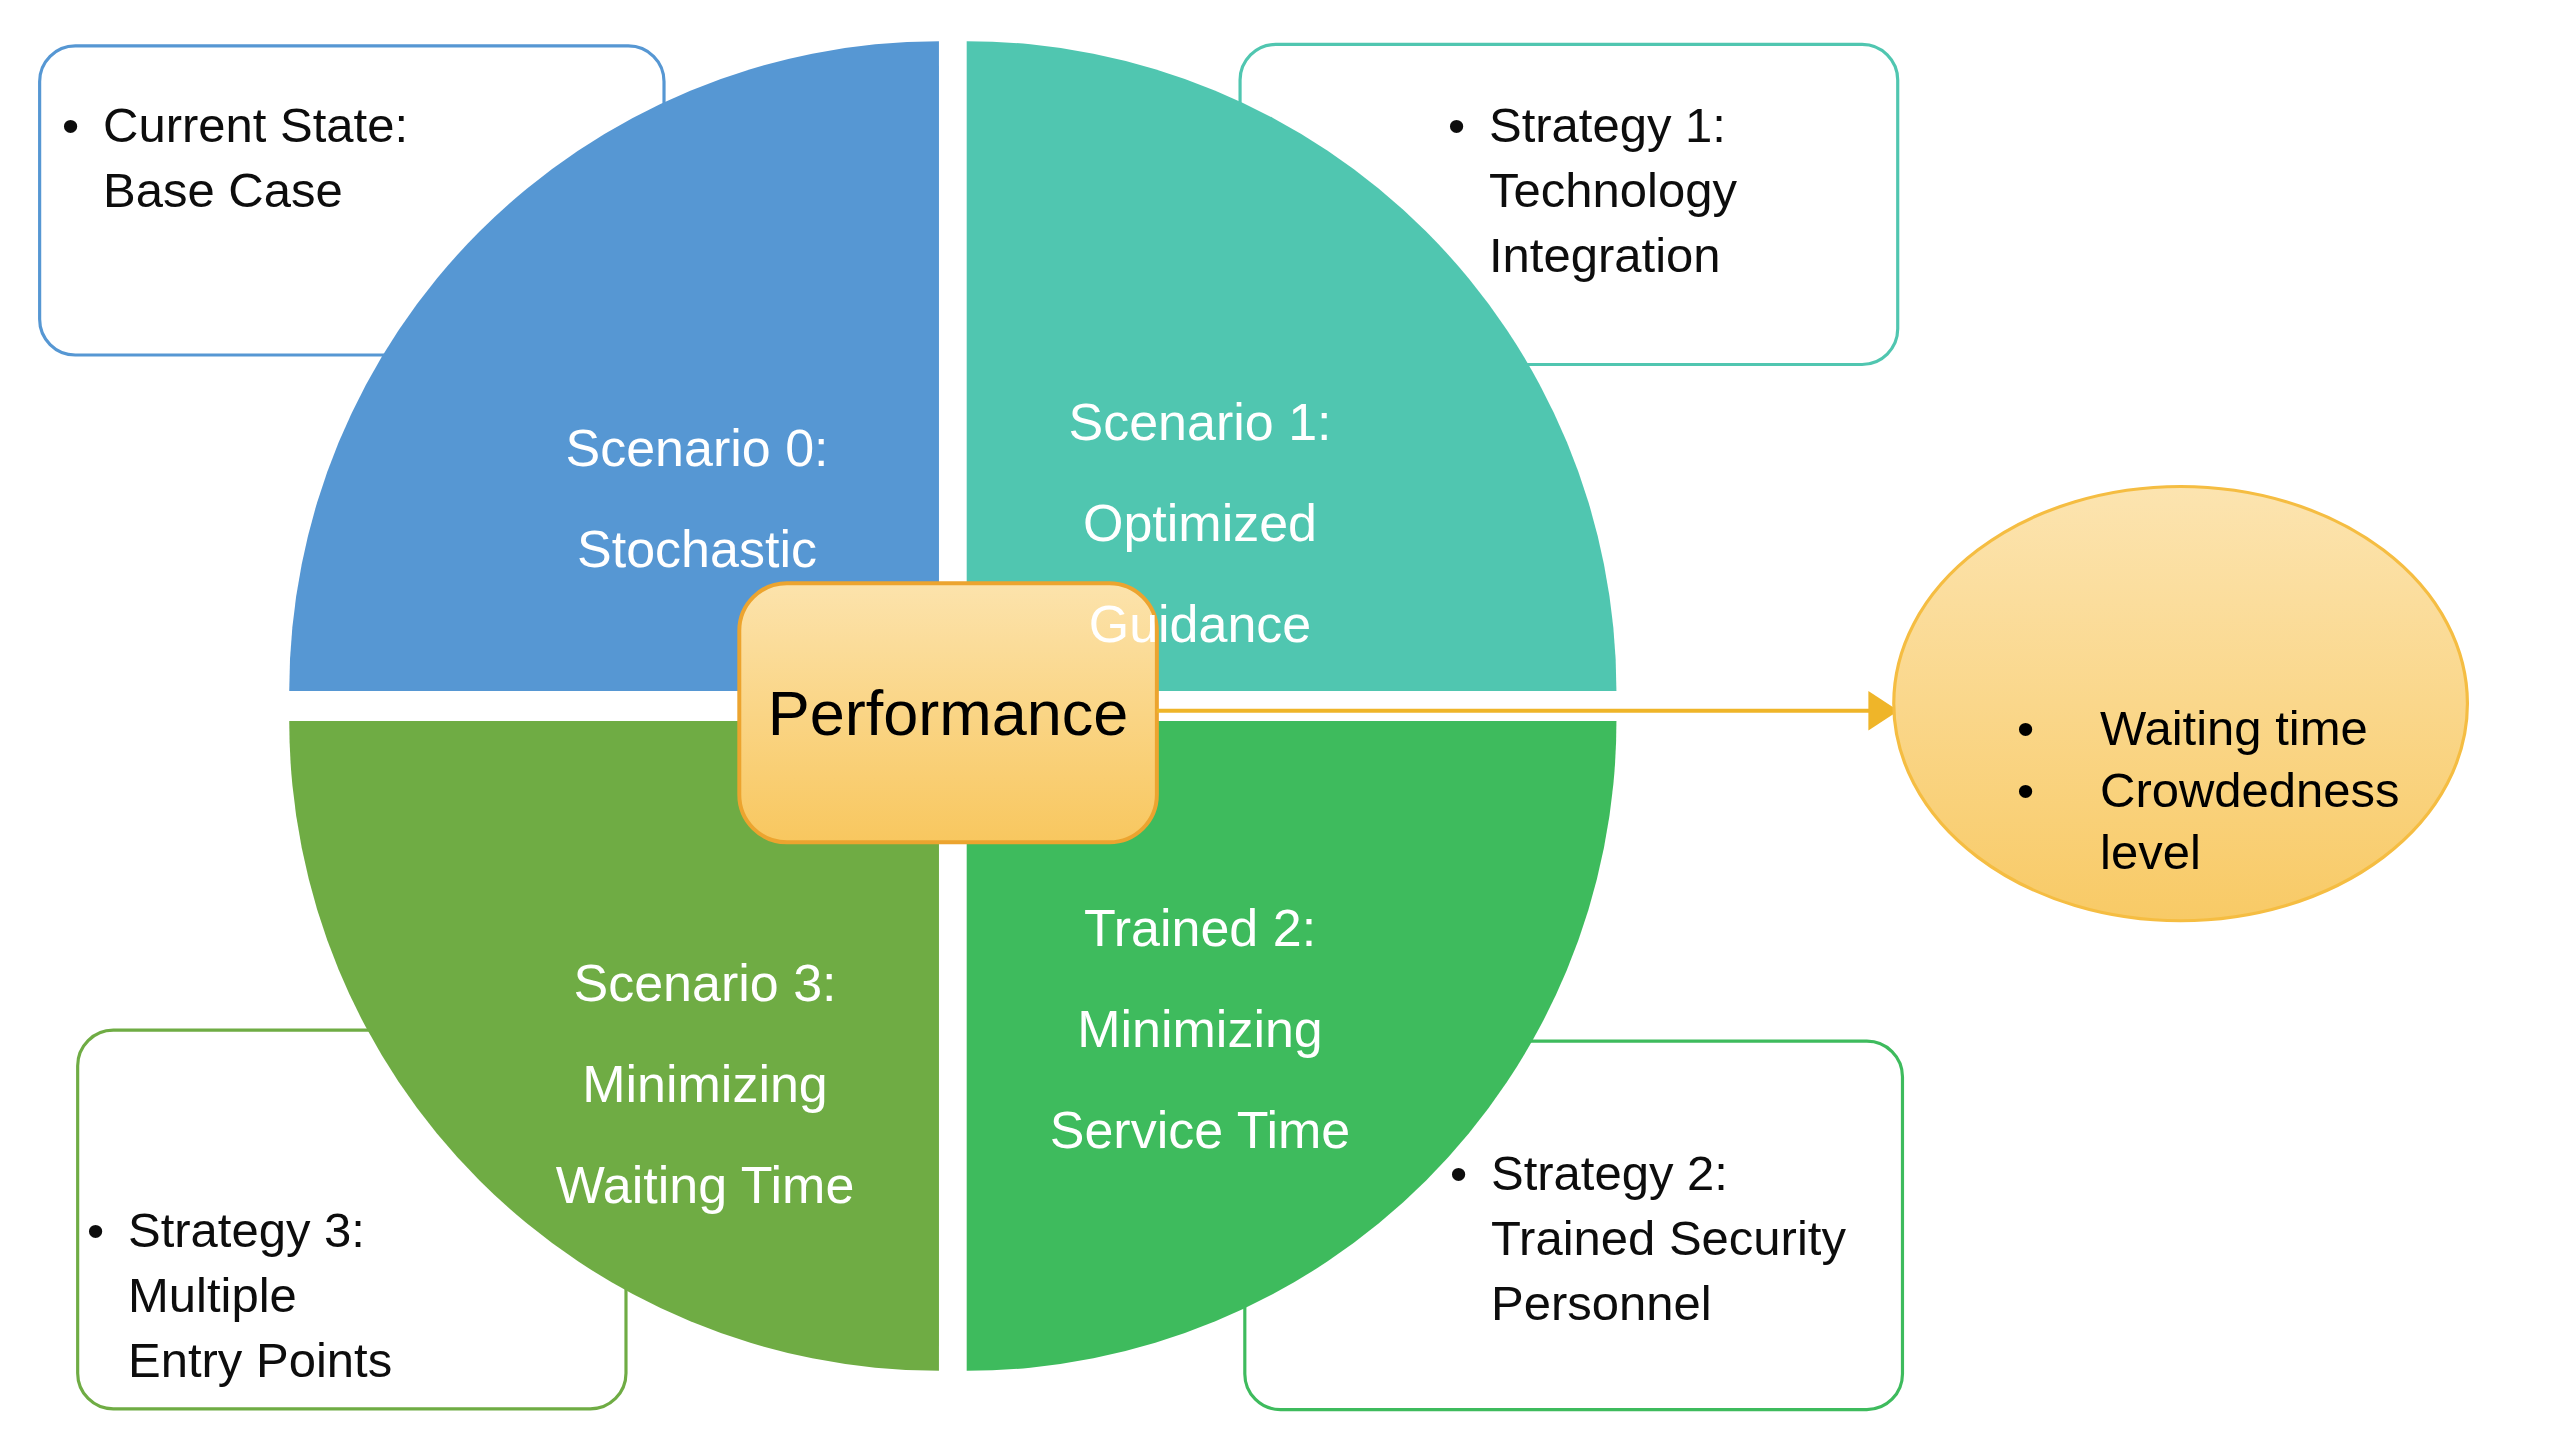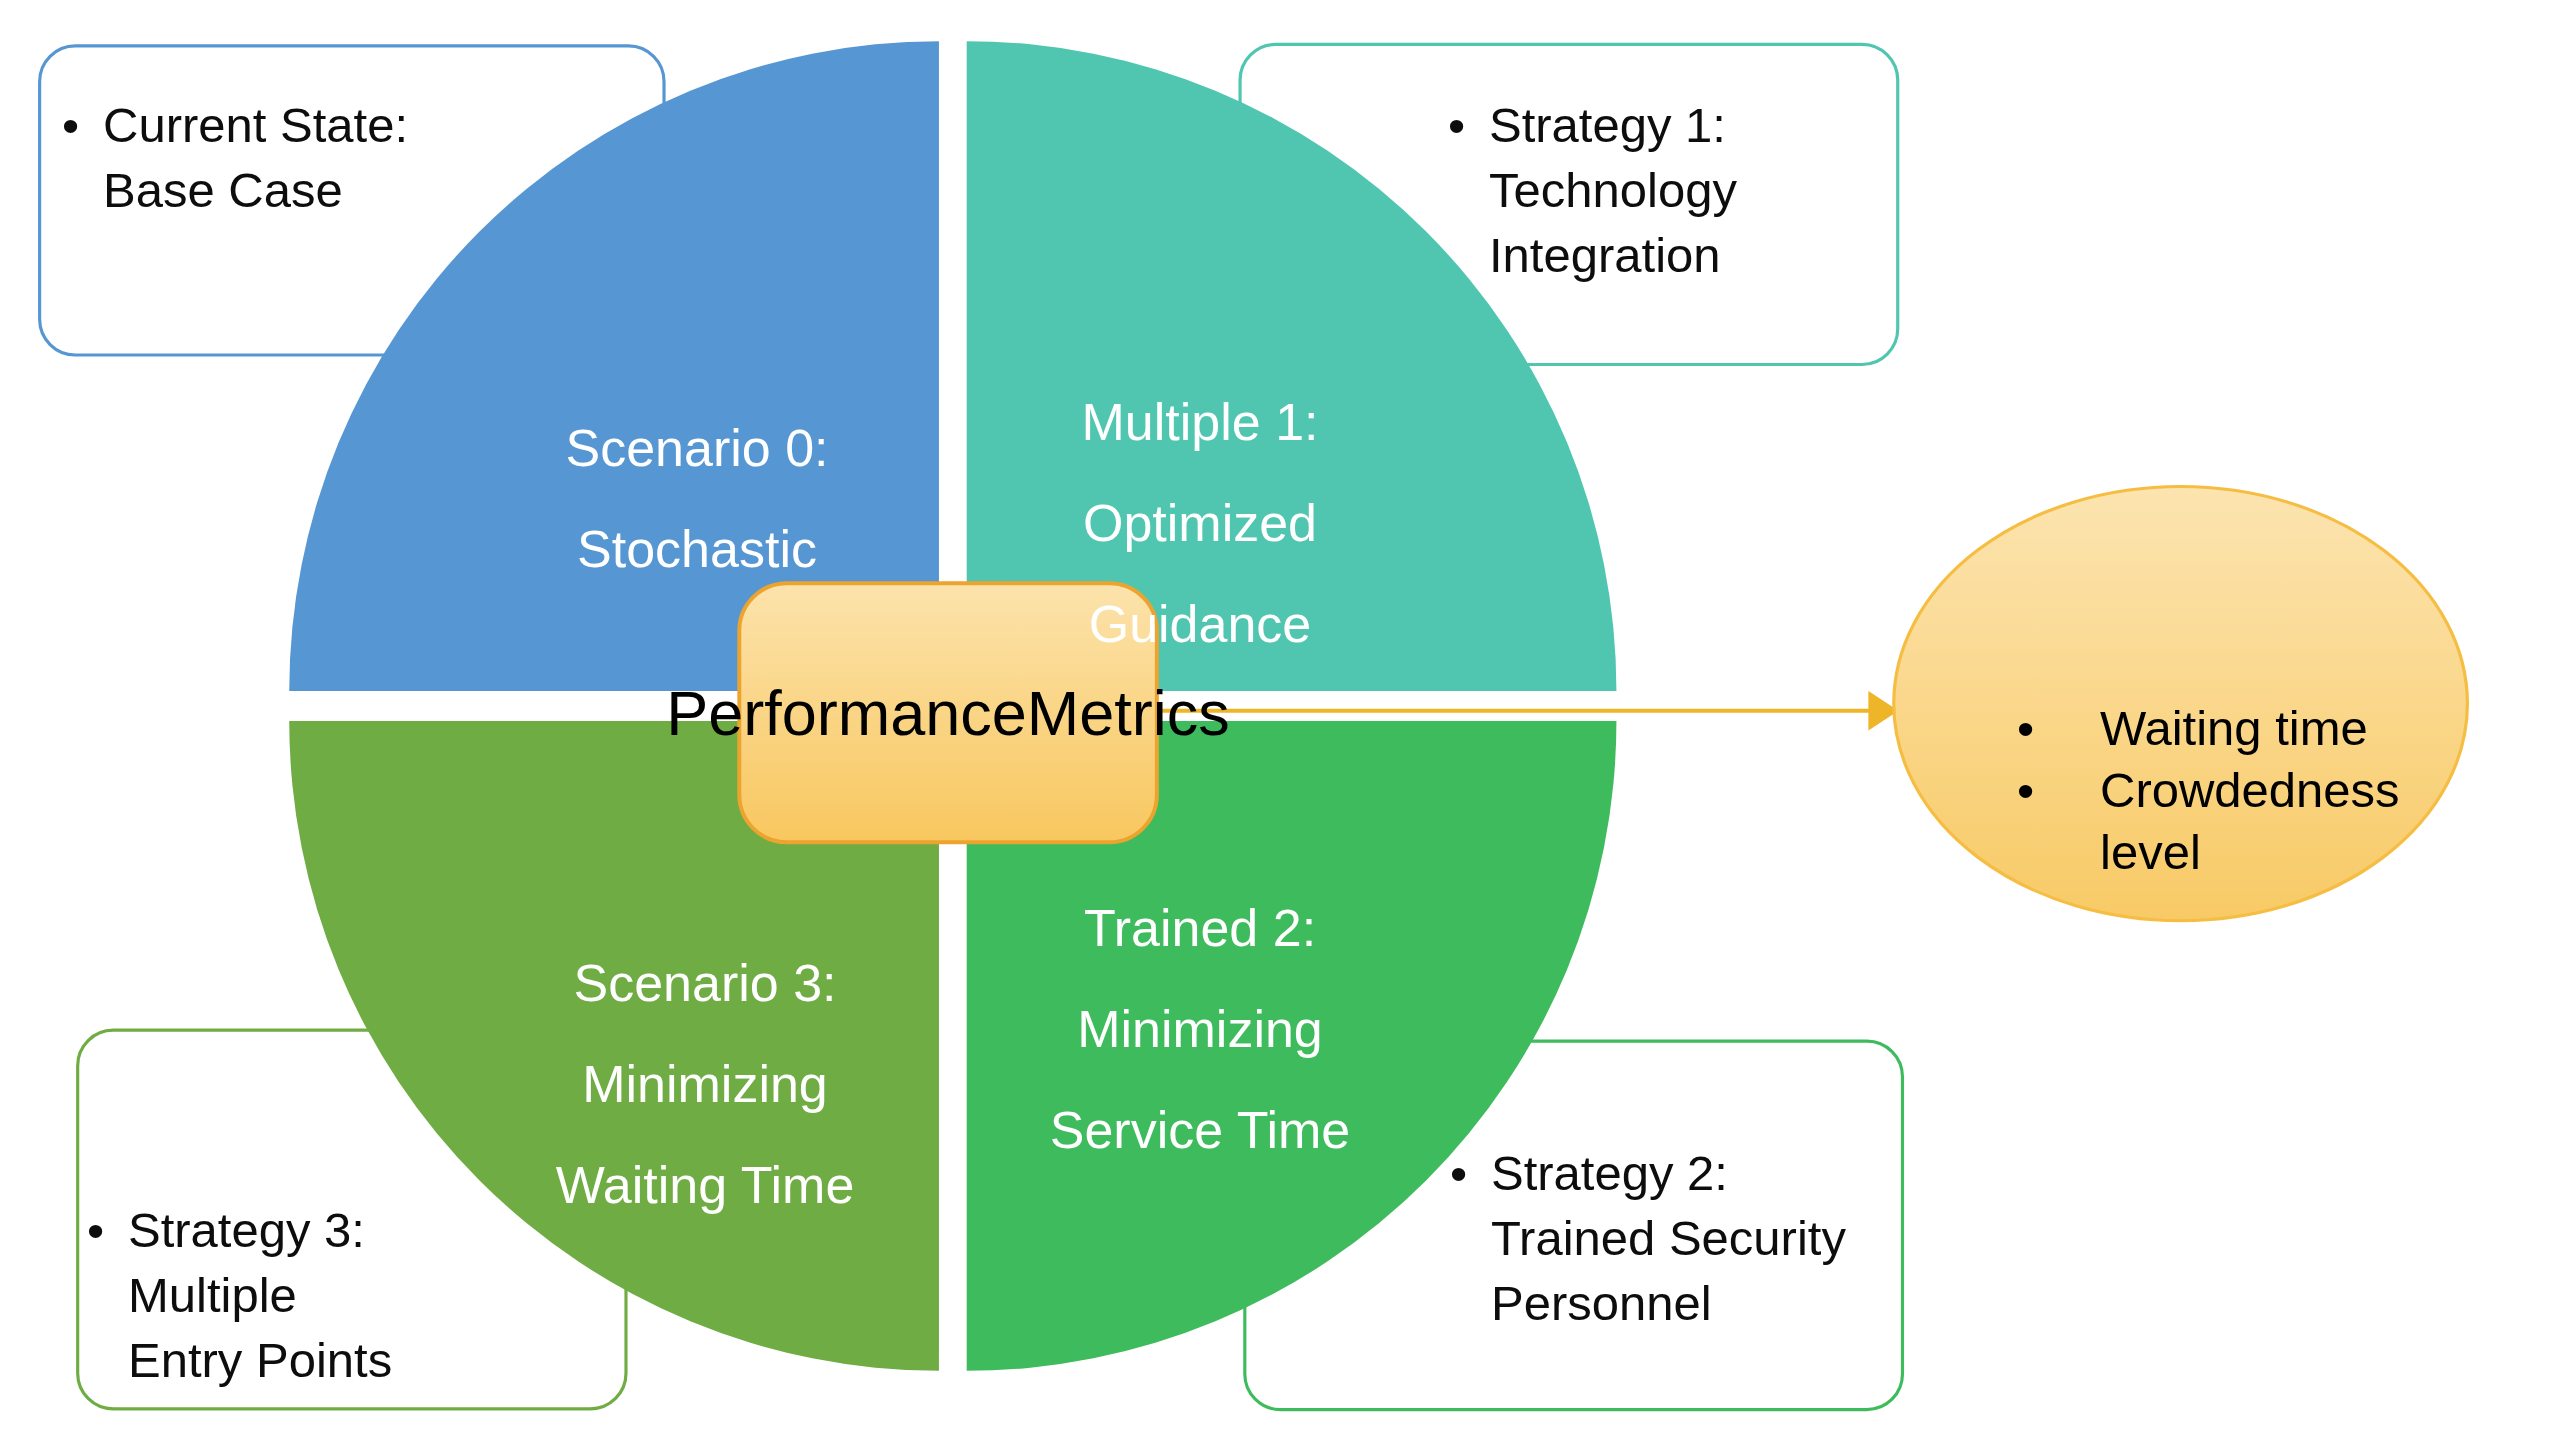--- a/index.html
+++ b/index.html
@@ -87,21 +87,21 @@
 
     <ellipse cx="2752" cy="888" rx="362" ry="274" fill="url(#goldGradEllipse)" stroke-width="4" stroke="#F5BD42"></ellipse>
   </svg>
 
   <div class="q-label" style="left:380px;top:398px;width:634px;">
     <div>Scenario 0:</div>
     <div>Stochastic</div>
   </div>
 
   <div class="q-label" style="left:883px;top:372px;width:634px;">
-    <div>Multiple 1:</div>
+    <div>Scenario 1:</div>
     <div>Optimized</div>
     <div>Guidance</div>
   </div>
 
   <div class="q-label" style="left:883px;top:878px;width:634px;">
     <div>Trained 2:</div>
     <div>Minimizing</div>
     <div>Service Time</div>
   </div>
 
@@ -141,21 +141,20 @@
     <div class="bullet-col">•</div>
     <div class="text-col">
       <div>Strategy 2:</div>
       <div>Trained Security</div>
       <div>Personnel</div>
     </div>
   </div>
 
   <div class="center-label">
     <div>Performance</div>
-    <div>Metrics</div>
   </div>
 
   <div class="ellipse-text">
     <div class="e-row">
       <div class="e-bullet">•</div>
       <div class="e-text">Waiting time</div>
     </div>
     <div class="e-row">
       <div class="e-bullet">•</div>
       <div class="e-text">Crowdedness level</div>

